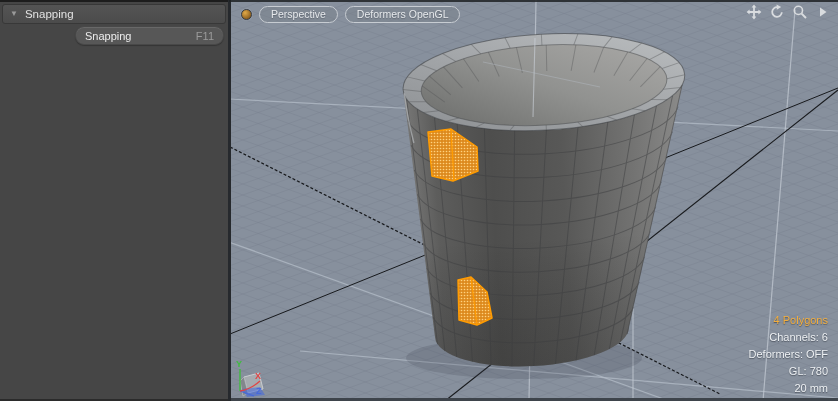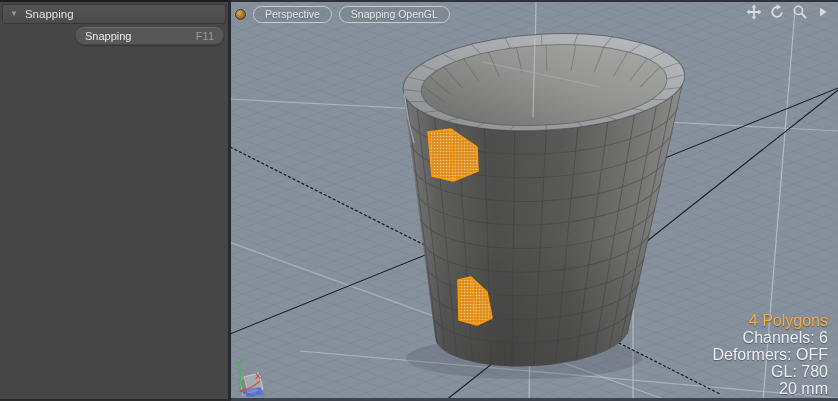--- a/index.html
+++ b/index.html
@@ -23,34 +23,34 @@
   .snap-btn .shortcut{color:#9b9b9b;}
   .panel-bottom{position:absolute;left:0;bottom:0;width:229px;height:4px;background:#2b2b2b;}
   
   .viewport{position:absolute;left:229px;top:0;width:609px;height:401px;
             background:#87909d;}
   .viewport svg.scene{position:absolute;left:0;top:0;}
   .divider{position:absolute;left:228px;top:0;width:3px;height:401px;background:#26292d;}
   .top-edge{position:absolute;left:229px;top:0;width:609px;height:2px;background:#1f2225;opacity:.85;}
   .vp-bottom{position:absolute;left:0;bottom:0;width:609px;height:3px;background:#3e444b;}
   
-  .vp-toolbar{position:absolute;left:6px;top:6px;display:flex;align-items:center;gap:7px;}
+  .vp-toolbar{position:absolute;left:12px;top:6px;display:flex;align-items:center;gap:7px;}
   .gl-dot{width:9px;height:9px;border-radius:50%;
           background:radial-gradient(circle at 35% 32%,#e2aa48,#8a5d1e 75%);
           border:1px solid #393c40;box-shadow:0 0 0 1px rgba(255,255,255,.08);}
   .pill{height:15px;line-height:15px;padding:0 11px;border-radius:9px;
         background:rgba(118,125,134,.38);border:1px solid #c7ccd2;
         color:#e6e9ec;font-size:10.5px;white-space:nowrap;cursor:default;
         text-shadow:0 1px 1px rgba(40,45,55,.35);}
   
   .vp-icons{position:absolute;right:7px;top:3px;display:flex;align-items:center;gap:6px;height:18px;}
   .vicon{width:17px;height:17px;display:flex;align-items:center;justify-content:center;cursor:default;}
   
   .stats{position:absolute;right:10px;bottom:4px;text-align:right;
-         font-size:16px;line-height:17px;color:#edf0f3;
+         font-size:11px;line-height:17px;color:#edf0f3;
          text-shadow:0 1px 1px rgba(35,40,50,.55);}
   .stats .hl{color:#f3ae3e;}
 </style>
 </head>
 <body>
 
 <div class="app">
 
   <div class="left-panel">
     <div class="panel-header">
@@ -363,21 +363,21 @@
     <path d="M11 391 Q22 389 31 381" stroke="#e04545" stroke-width="1.3" fill="none"></path>
     <text x="7" y="367" fill="#3fbb3f">Y</text>
     <text x="26" y="379" fill="#e04545">X</text>
     <text x="27" y="394" fill="#4468dd" opacity=".9">Z</text>
   </g>
       </svg>
 
     <div class="vp-toolbar">
       <div class="gl-dot"></div>
       <div class="pill">Perspective</div>
-      <div class="pill">Snapping OpenGL</div>
+      <div class="pill">Deformers OpenGL</div>
     </div>
 
     <div class="vp-icons">
       <div class="vicon">
         <svg width="16" height="16" viewBox="0 0 16 16">
           <path d="M8 0.5 L10.4 3.4 H8.9 V6.9 H12.4 V5.4 L15.4 8 L12.4 10.6 V9.1 H8.9 V12.6 H10.4 L8 15.5 L5.6 12.6 H7.1 V9.1 H3.6 V10.6 L0.6 8 L3.6 5.4 V6.9 H7.1 V3.4 H5.6 Z" fill="#d9dcdf"></path>
         </svg>
       </div>
       <div class="vicon">
         <svg width="16" height="16" viewBox="0 0 16 16">

